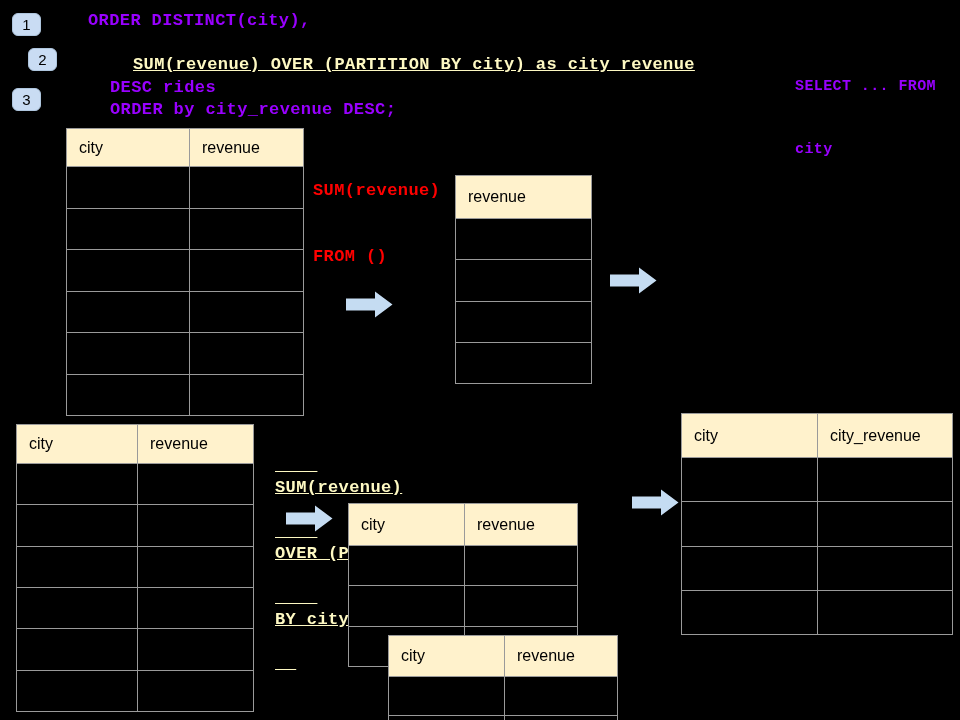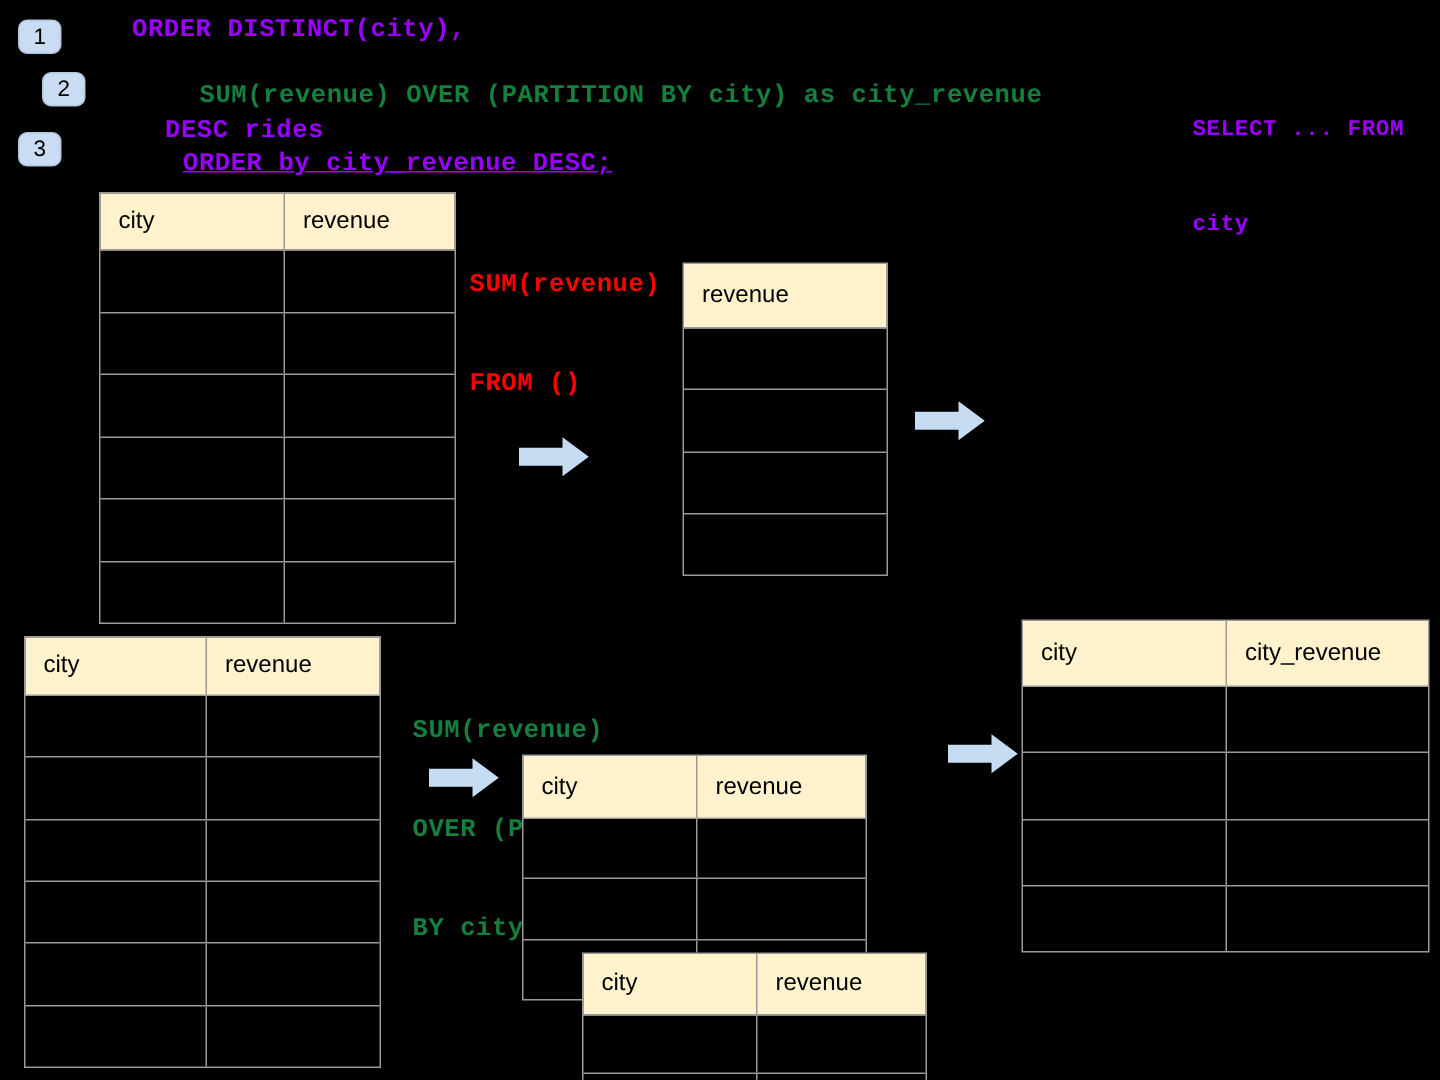--- a/index.html
+++ b/index.html
@@ -17,26 +17,26 @@
     position: absolute;
     font-family: "Liberation Mono", "DejaVu Sans Mono", monospace;
     font-weight: 700;
     white-space: pre;
     font-size: 17px;
     line-height: 22px;
     letter-spacing: 0.4px;
   }
   .purple { color: #9900FF; }
   .red    { color: #FF0000; }
-  .green  { color: #15803d; }
+  .green  { color: #fef9c3; text-decoration: underline; }
   #sql-line1 { left: 88px;  top: 10px; }
   #sql-line2 { left: 133px; top: 32px; }
   #sql-line3 { left: 133px; top: 54px; }
   #sql-line4 { left: 110px; top: 77px; }
-  #sql-line5 { left: 122px; top: 99px; text-decoration: underline; }
+  #sql-line5 { left: 110px; top: 99px; }
   #side-note { left: 753px; top: 34px; font-size: 15px; line-height: 21px; margin-left: 42px; }
   #annotation-total     { left: 313px; top: 136px; }
   #annotation-partition { left: 275px; top: 433px; }
 
   
   .badge {
     position: absolute;
     width: 29px; height: 23px;
     background: #C9DCF3;
     border: 1px solid #AFC6DE;

